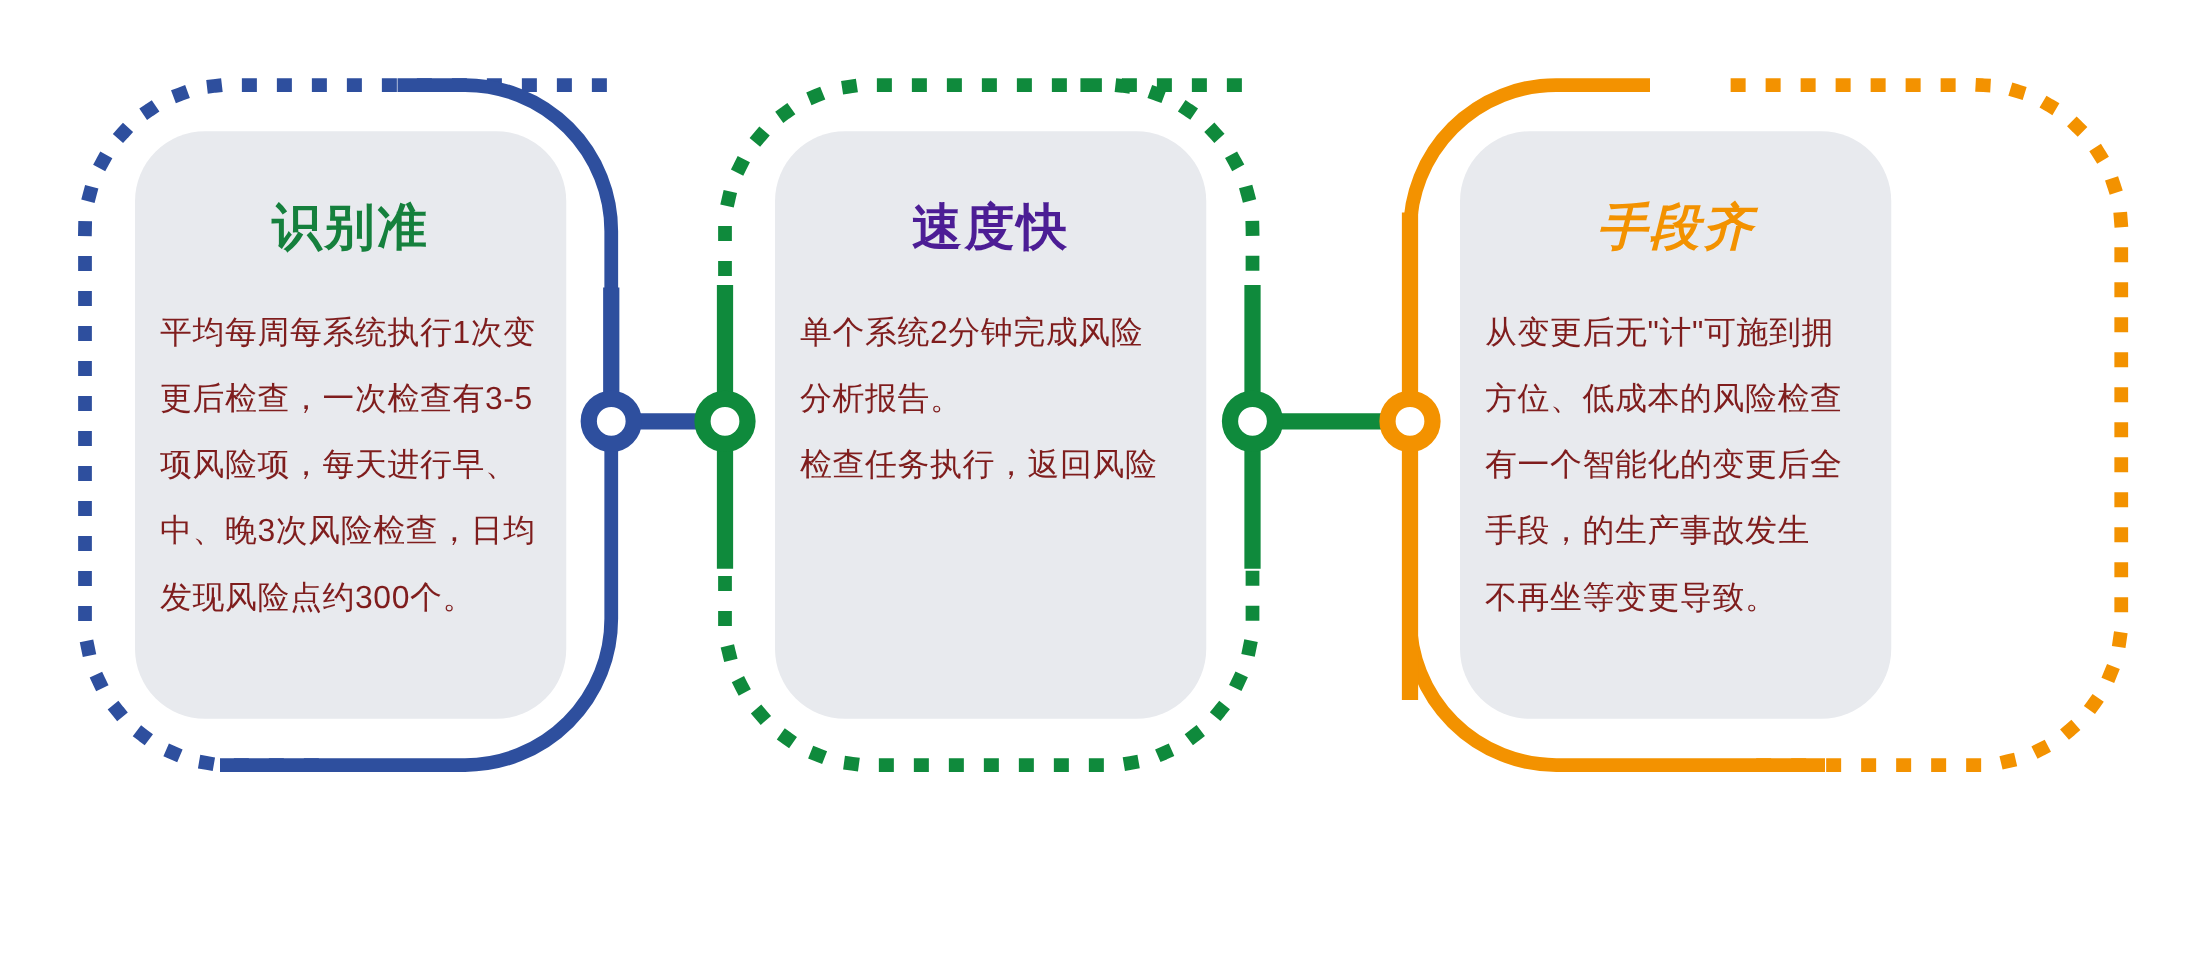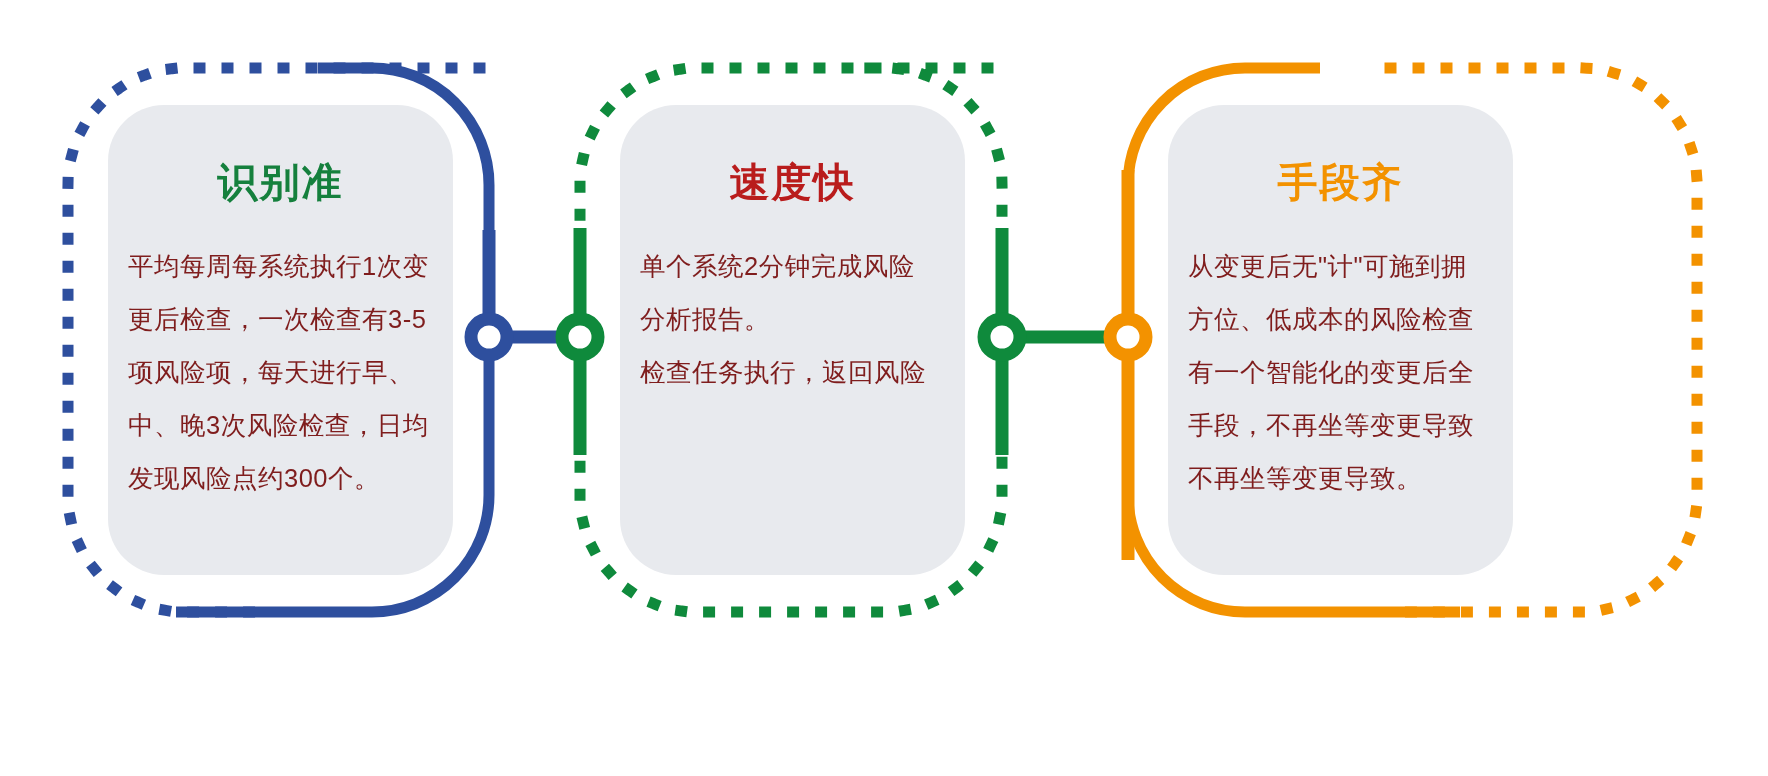--- a/index.html
+++ b/index.html
@@ -11,22 +11,22 @@
   .card-title{
      text-align:center;font-weight:bold;font-size:40px;line-height:1.1;
      letter-spacing:2px;
   }
   .card-body{
      font-size:25.5px;line-height:53px;color:#7f1d1d;
      text-align:justify;text-align-last:left;letter-spacing:0.5px;
      font-weight:normal;
   }
   .c1 .card-title{color:#15803d;}
-  .c2 .card-title{color:#b91c1c;}
-  .c3 .card-title{color:#F39200;}
+  .c2 .card-title{color:#4c1d95;font-family:Liberation Serif, serif;}
+  .c3 .card-title{color:#F39200;font-style:italic;}
 </style>
 </head>
 <body>
 
 <div id="stage">
 
   <svg class="layer" viewBox="0 0 1768 776">
 
     <g>
 
@@ -94,18 +94,18 @@
       <div>检查任务执行，返回风险</div>
     </div>
   </div>
 
   <div class="card-text c3" style="left:1168px; top:160px; width:345px;">
     <div class="card-title">手段齐</div>
     <div class="card-body" style="margin-top:36px; padding:0 20px;">
       <div>从变更后无"计"可施到拥</div>
       <div>方位、低成本的风险检查</div>
       <div>有一个智能化的变更后全</div>
-      <div>手段，不再坐等变更导致</div>
+      <div>手段，的生产事故发生</div>
       <div>不再坐等变更导致。</div>
     </div>
   </div>
 
 </div>
 
 </body></html>

